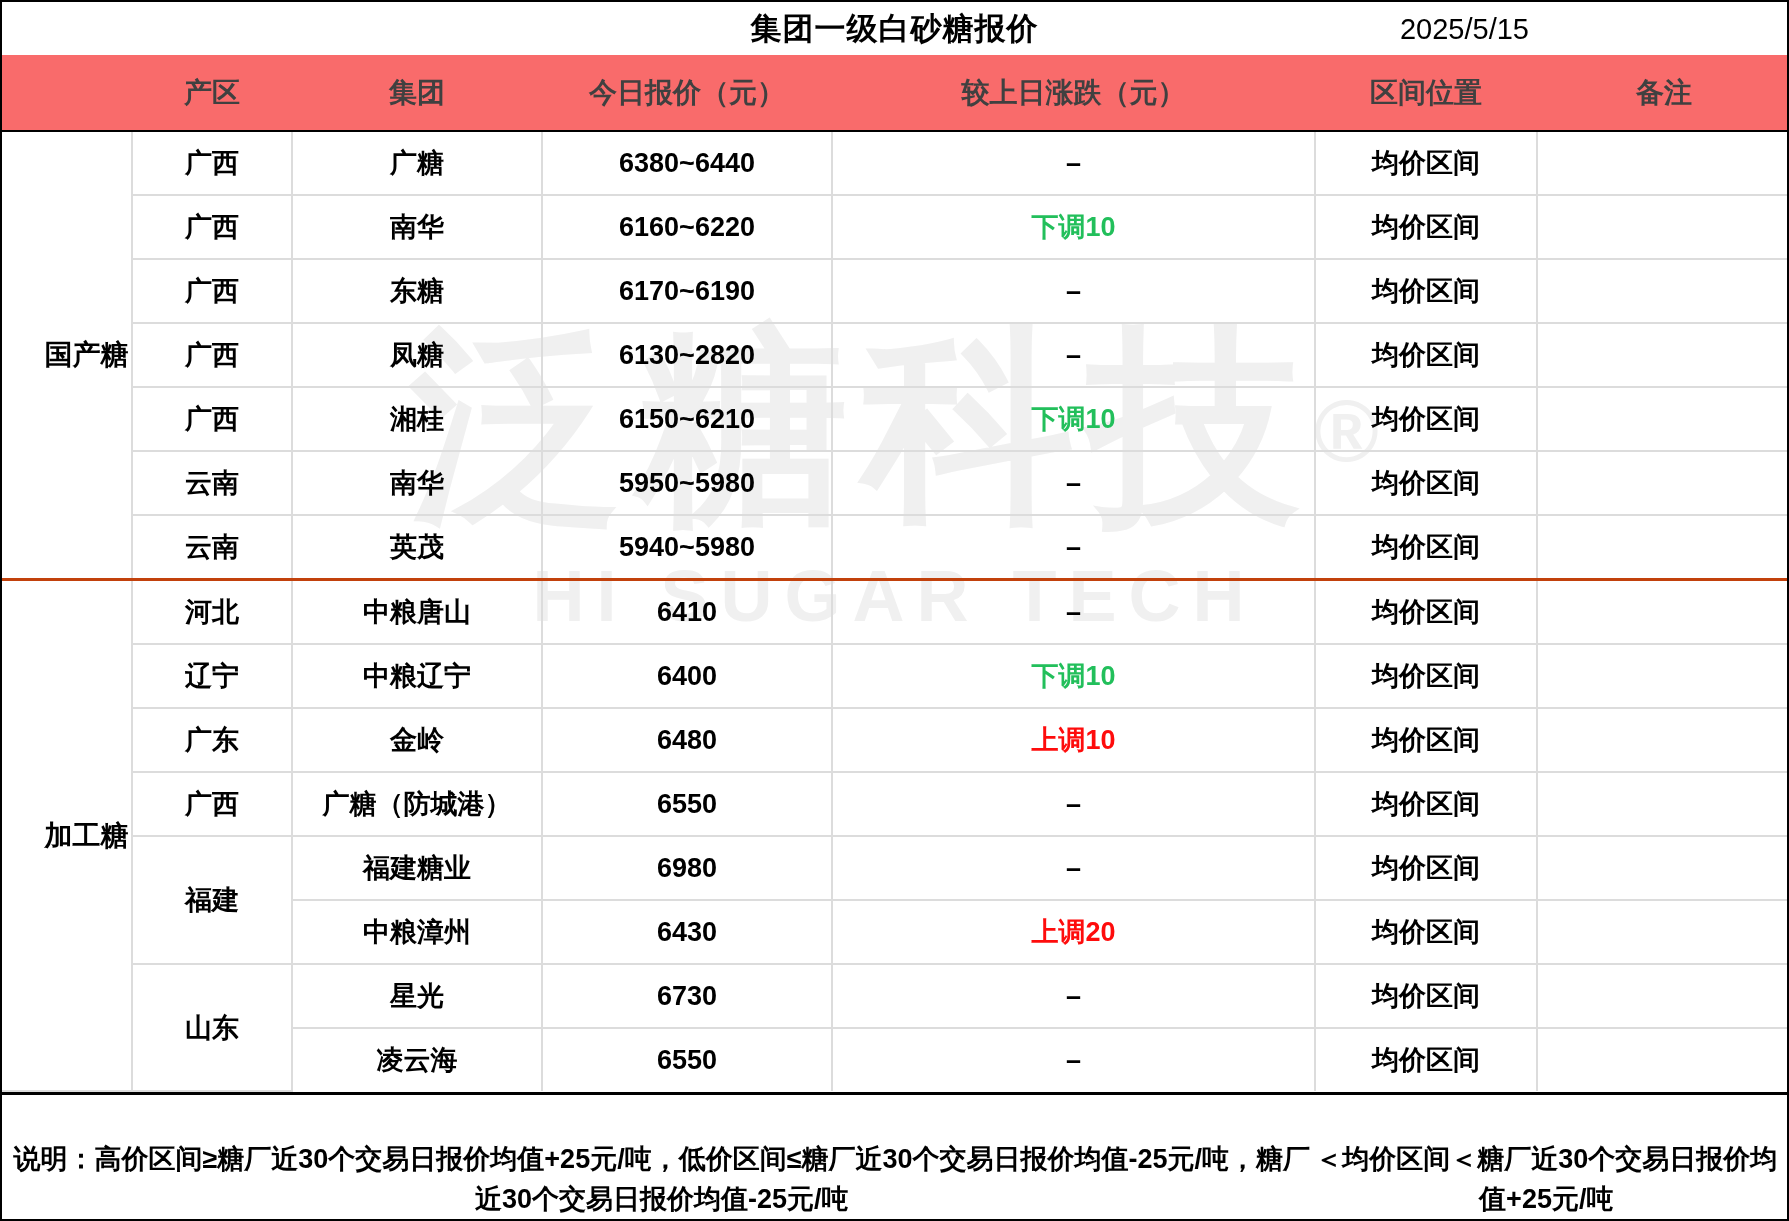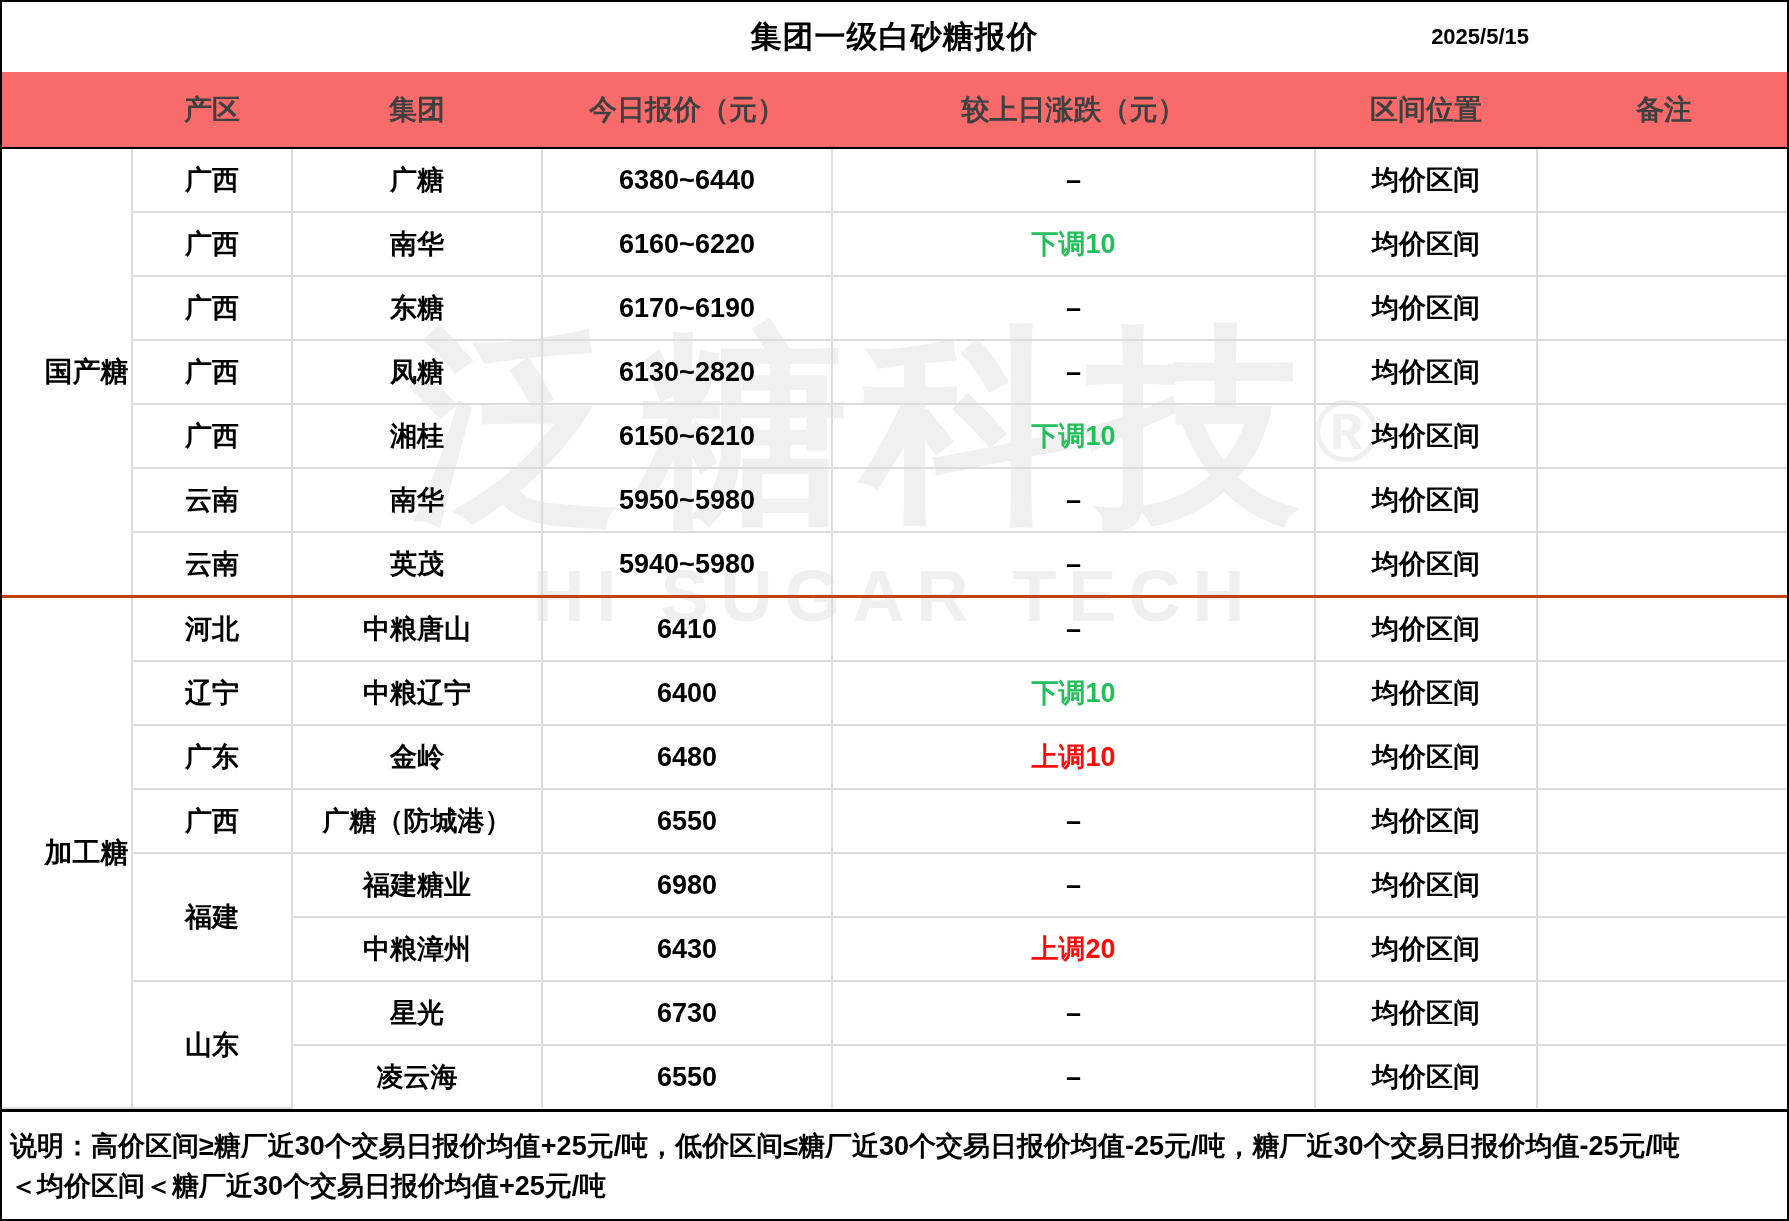--- a/index.html
+++ b/index.html
@@ -3,42 +3,42 @@
 <meta charset="utf-8">
 <style>
   html,body{margin:0;padding:0;background:#ffffff;}
   .page{
     width:1789px;height:1221px;box-sizing:border-box;
     border:2px solid #000;position:relative;overflow:hidden;
     background:#fff;display:flex;flex-direction:column;
     font-family:"Liberation Sans","DejaVu Sans",sans-serif;color:#000;
   }
   
-  .titlebar{height:70px;flex:0 0 auto;position:relative;display:flex;align-items:center;justify-content:center;z-index:2;text-align:center;}
+  .titlebar{height:53px;flex:0 0 auto;position:relative;display:flex;align-items:center;justify-content:center;z-index:2;text-align:center;}
   .title{font-size:31px;font-weight:bold;letter-spacing:1px;}
-  .date{position:absolute;right:258px;top:50%;transform:translateY(-50%);font-size:22px;font-weight:bold;}
+  .date{position:absolute;right:258px;top:50%;transform:translateY(-50%);font-size:29px;font-weight:normal;}
   
   .watermark{position:absolute;top:318px;left:50%;transform:translateX(-50%);z-index:0;text-align:center;color:#f0f0f0;white-space:nowrap;pointer-events:none;}
   .wm-main{font-size:212px;font-weight:bold;letter-spacing:14px;line-height:1;}
   .wm-reg{font-size:88px;font-weight:bold;vertical-align:38px;letter-spacing:0;}
   .wm-sub{font-size:72px;font-weight:bold;letter-spacing:12px;line-height:1;margin-top:28px;}
   
   table{width:100%;border-collapse:collapse;table-layout:fixed;flex:0 0 auto;position:relative;z-index:1;background:transparent;}
   thead th{background:#f96b6b;color:#404040;font-size:28px;font-weight:bold;height:75px;border:none;border-bottom:2px solid #000;padding:0;}
   tbody td{border:2px solid #dcdcdc;text-align:center;vertical-align:middle;font-size:27px;font-weight:bold;height:62px;padding:0;background:transparent;}
   tbody td:first-child{border-left:none;}
   tbody td:last-child{border-right:none;}
   tbody tr:last-child td{border-bottom:none;}
   tr.section-start td{border-top:3px solid #c2410c;}
   td.section-label{font-size:28px;padding-left:40px;}
   td.chg-down{color:#22bf5b;}
   td.chg-up{color:#fe0c0c;}
   
   .note{flex:1 1 auto;border-top:3px solid #000;z-index:1;background:#fff;
-        display:flex;flex-direction:column;justify-content:center;align-items:flex-start;
+        display:flex;flex-direction:row;justify-content:center;align-items:flex-end;
         font-size:27px;font-weight:bold;line-height:40px;text-align:center;padding:0 8px;}
 </style>
 </head>
 <body>
 
 <div class="page">
 
   <div class="watermark">
     <div class="wm-main"><span>泛糖科技</span><span class="wm-reg">®</span></div>
     <div class="wm-sub">HI SUGAR TECH</div>

